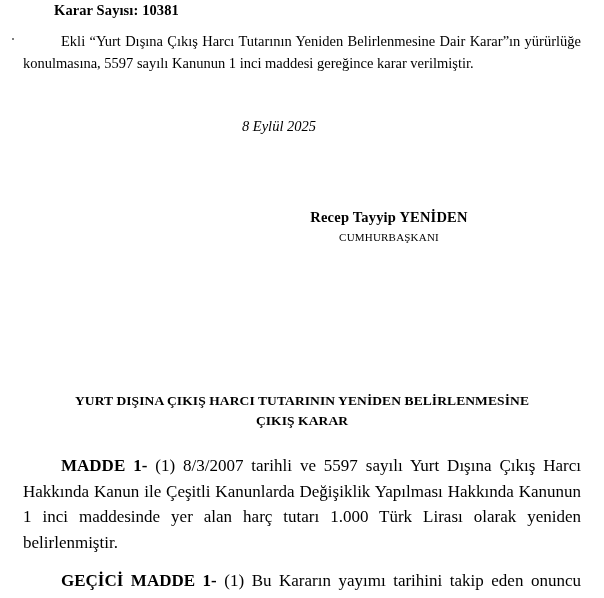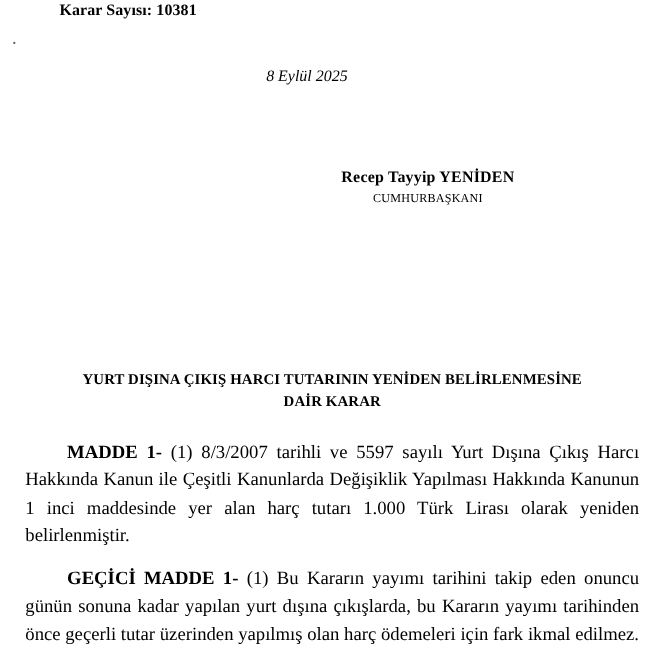--- a/index.html
+++ b/index.html
@@ -102,31 +102,32 @@
 
 <div class="page">
 
   <div class="left-dot"></div>
 
   <p class="karar-sayisi">
     <span>Karar Sayısı:</span>
     <span class="num">10381</span>
   </p>
 
+  <p class="body-par">Ekli “Yurt Dışına Çıkış Harcı Tutarının Yeniden Belirlenmesine Dair Karar”ın yürürlüğe konulmasına, 5597 sayılı Kanunun 1 inci maddesi gereğince karar verilmiştir.</p>
 
   <div class="date-line">8 Eylül 2025</div>
 
   <div class="sign-block">
     <div class="sign-name">Recep Tayyip YENİDEN</div>
     <div class="sign-title">CUMHURBAŞKANI</div>
   </div>
 
   <div class="doc-title">
     <div>YURT DIŞINA ÇIKIŞ HARCI TUTARININ YENİDEN BELİRLENMESİNE</div>
-    <div>DAİR KARAR</div>
+    <div>ÇIKIŞ KARAR</div>
   </div>
 
   <p class="madde-par">
     <span class="madde-label">MADDE 1-</span><span> (1) 8/3/2007 tarihli ve 5597 sayılı Yurt Dışına Çıkış Harcı Hakkında Kanun ile Çeşitli Kanunlarda Değişiklik Yapılması Hakkında Kanunun 1 inci maddesinde yer alan harç tutarı 1.000 Türk Lirası olarak yeniden belirlenmiştir.</span>
   </p>
 
   <p class="madde-par second">
     <span class="madde-label">GEÇİCİ MADDE 1-</span><span> (1) Bu Kararın yayımı tarihini takip eden onuncu günün sonuna kadar yapılan yurt dışına çıkışlarda, bu Kararın yayımı tarihinden önce geçerli tutar üzerinden yapılmış olan harç ödemeleri için fark ikmal edilmez.</span>
   </p>
 

